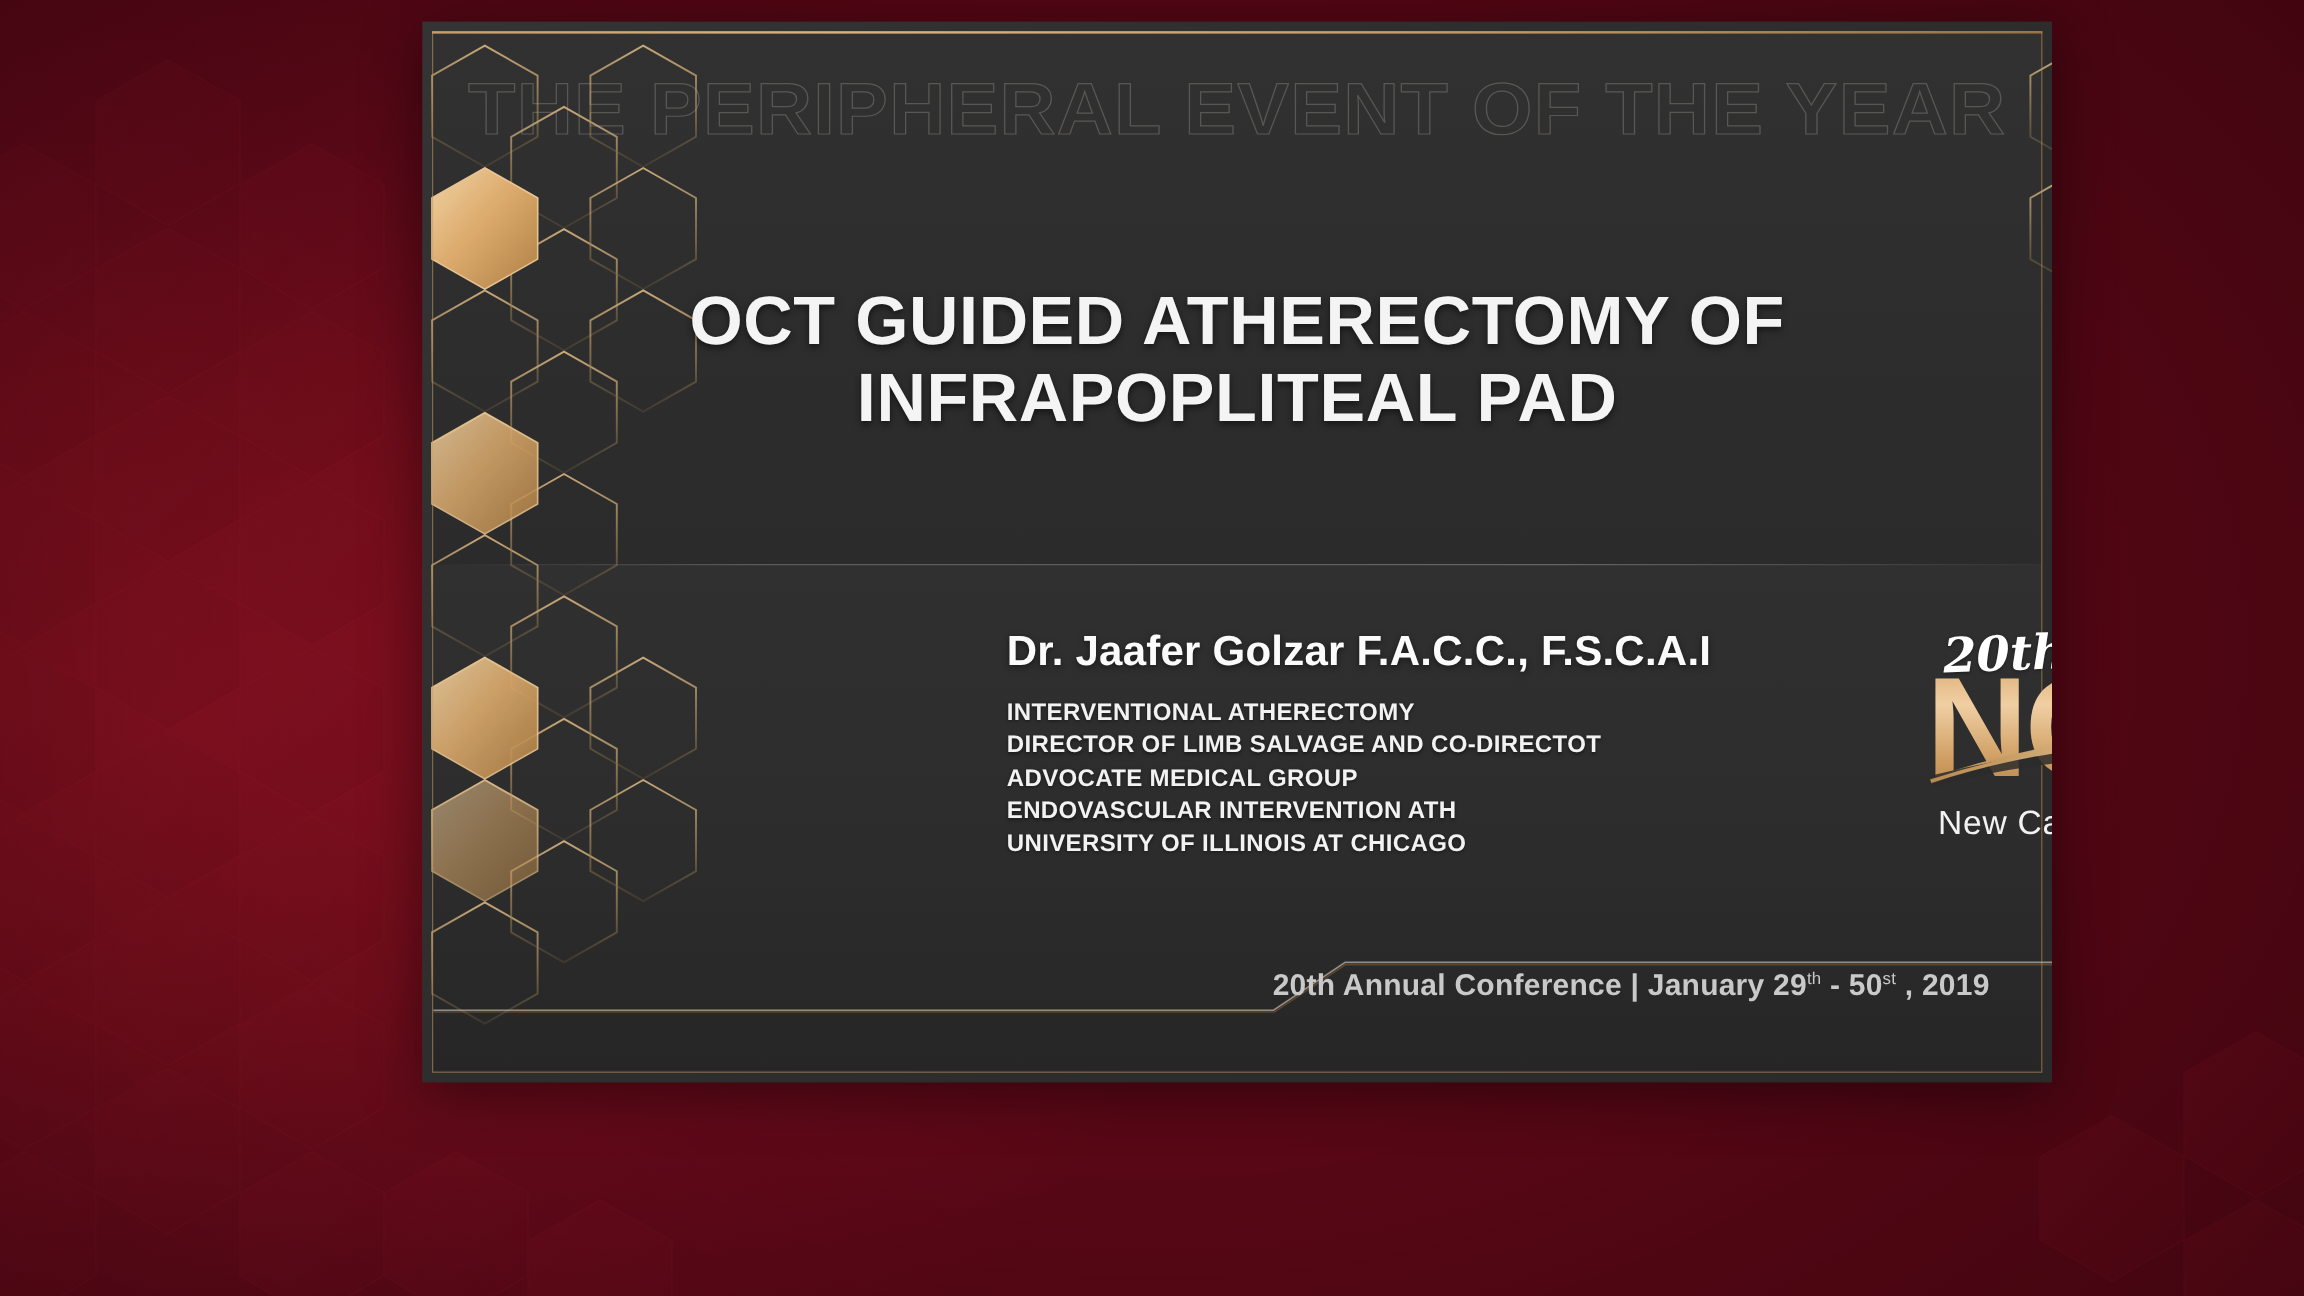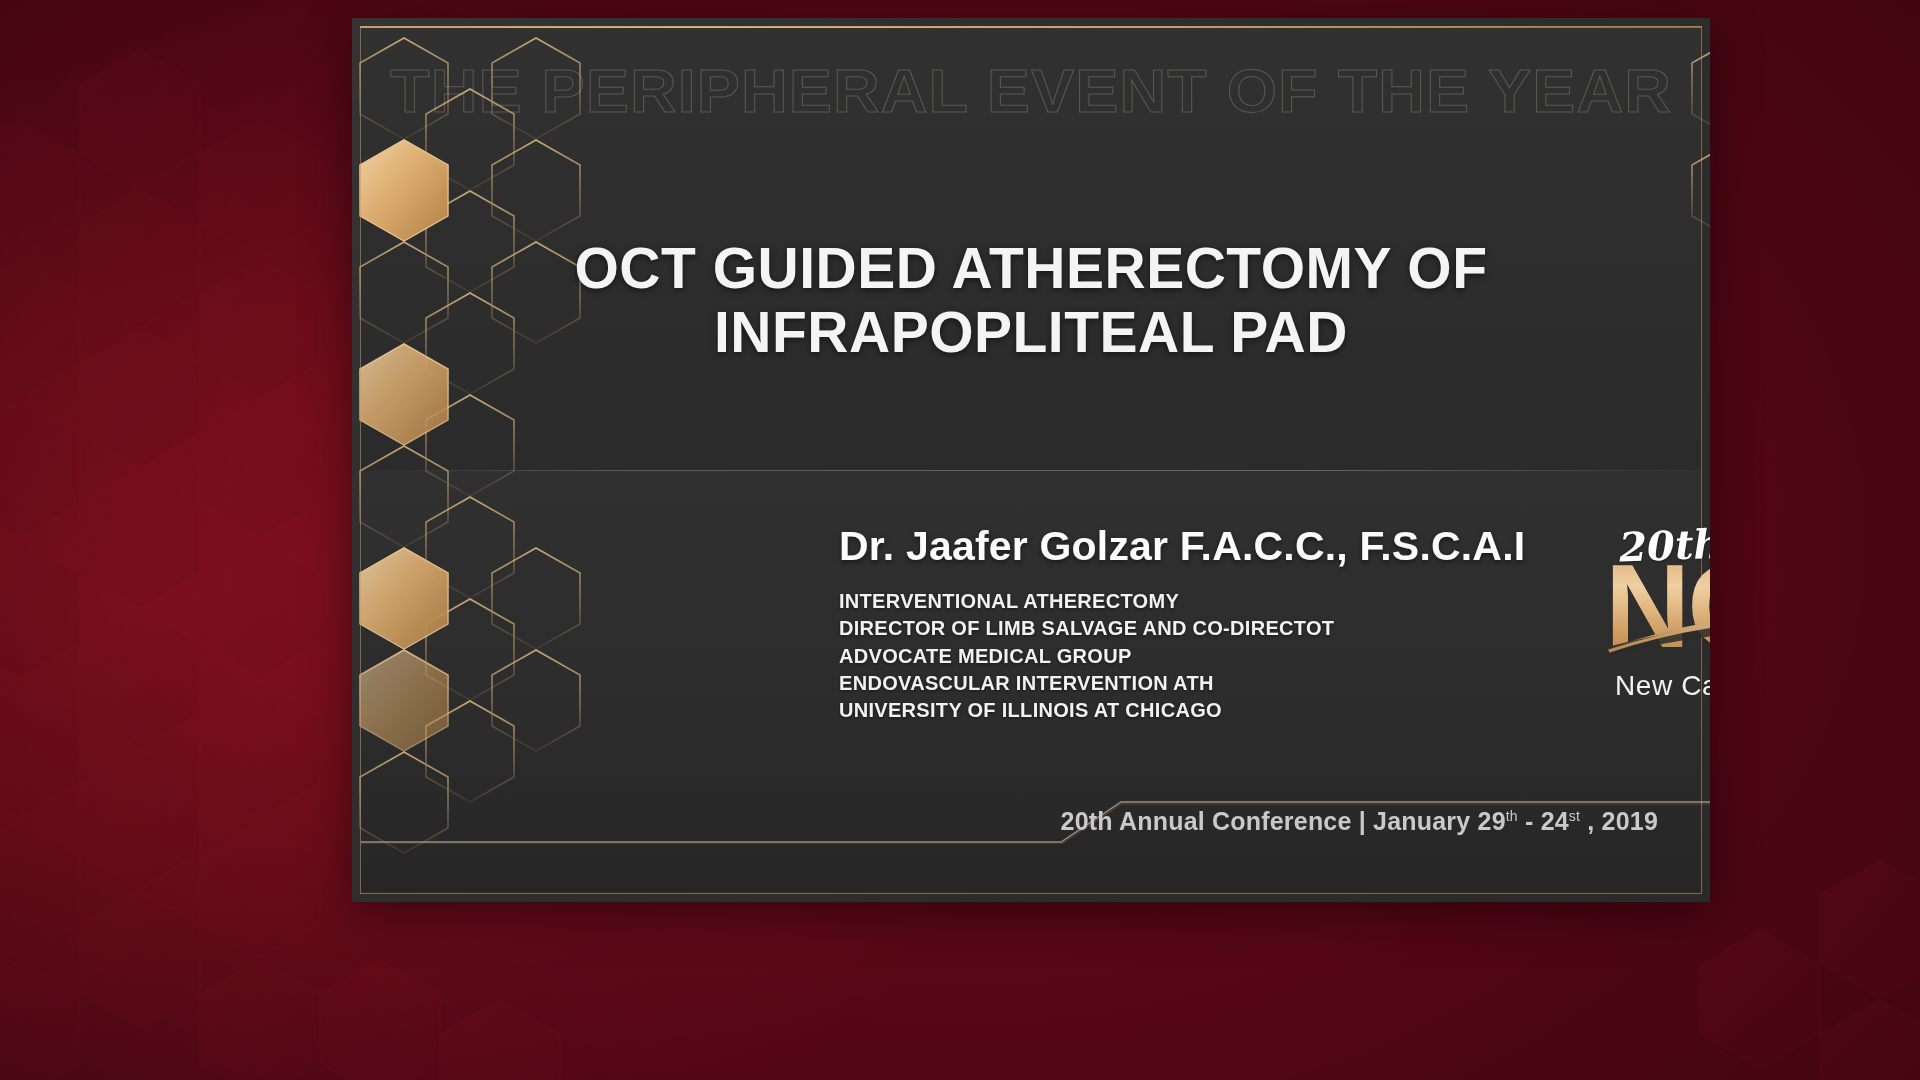--- a/index.html
+++ b/index.html
@@ -79,21 +79,21 @@
     font-size:57px;
     line-height:1.13;
     color:#f4f4f4;
     letter-spacing:.5px;
     text-shadow:0 2px 6px rgba(0,0,0,.55);
   }
   
   .speaker{position:absolute;left:487px;top:505px;width:660px;}
   .speaker-name{
     font-family:"Liberation Sans",sans-serif;
-    font-weight:700;font-size:41px;color:#fbfbfb;
+    font-weight:700;font-size:35px;color:#fbfbfb;
     letter-spacing:.2px;white-space:nowrap;
     text-shadow:0 2px 5px rgba(0,0,0,.5);
   }
   .speaker-lines{margin-top:18px;}
   .speaker-line{
     font-family:"Liberation Sans",sans-serif;
     font-weight:700;font-size:20px;line-height:1.365;
     color:#f2f2f2;letter-spacing:.3px;white-space:nowrap;
     text-shadow:0 1px 3px rgba(0,0,0,.5);
   }
@@ -295,17 +295,17 @@
     </div>
 
     <svg class="footer-rule" width="1550" height="44" viewBox="0 0 1550 44" preserveAspectRatio="none">
       <path d="M0 42 L700 42 L760 2 L1550 2" fill="none" stroke="#b9b0a2" stroke-width="1.4" opacity=".75"></path>
       <path d="M0 44 L700 44 L760 4 L1550 4" fill="none" stroke="#8c5b33" stroke-width="1.2" opacity=".55"></path>
     </svg>
 
     <div class="footer-text">
       <span>20th Annual Conference</span>
       <span>|</span>
-      <span>January 29</span><sup>th</sup><span> - 24</span><sup>st</sup><span> , 2019</span>
+      <span>January 29</span><sup>th</sup><span> - 50</span><sup>st</sup><span> , 2019</span>
     </div>
 
   </div>
 </div>
 
 </body></html>

